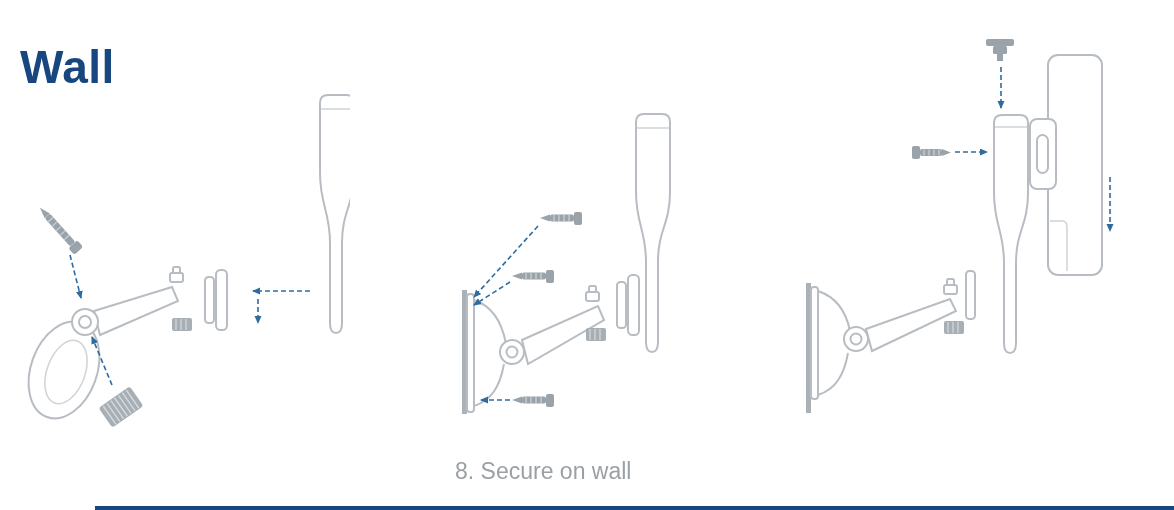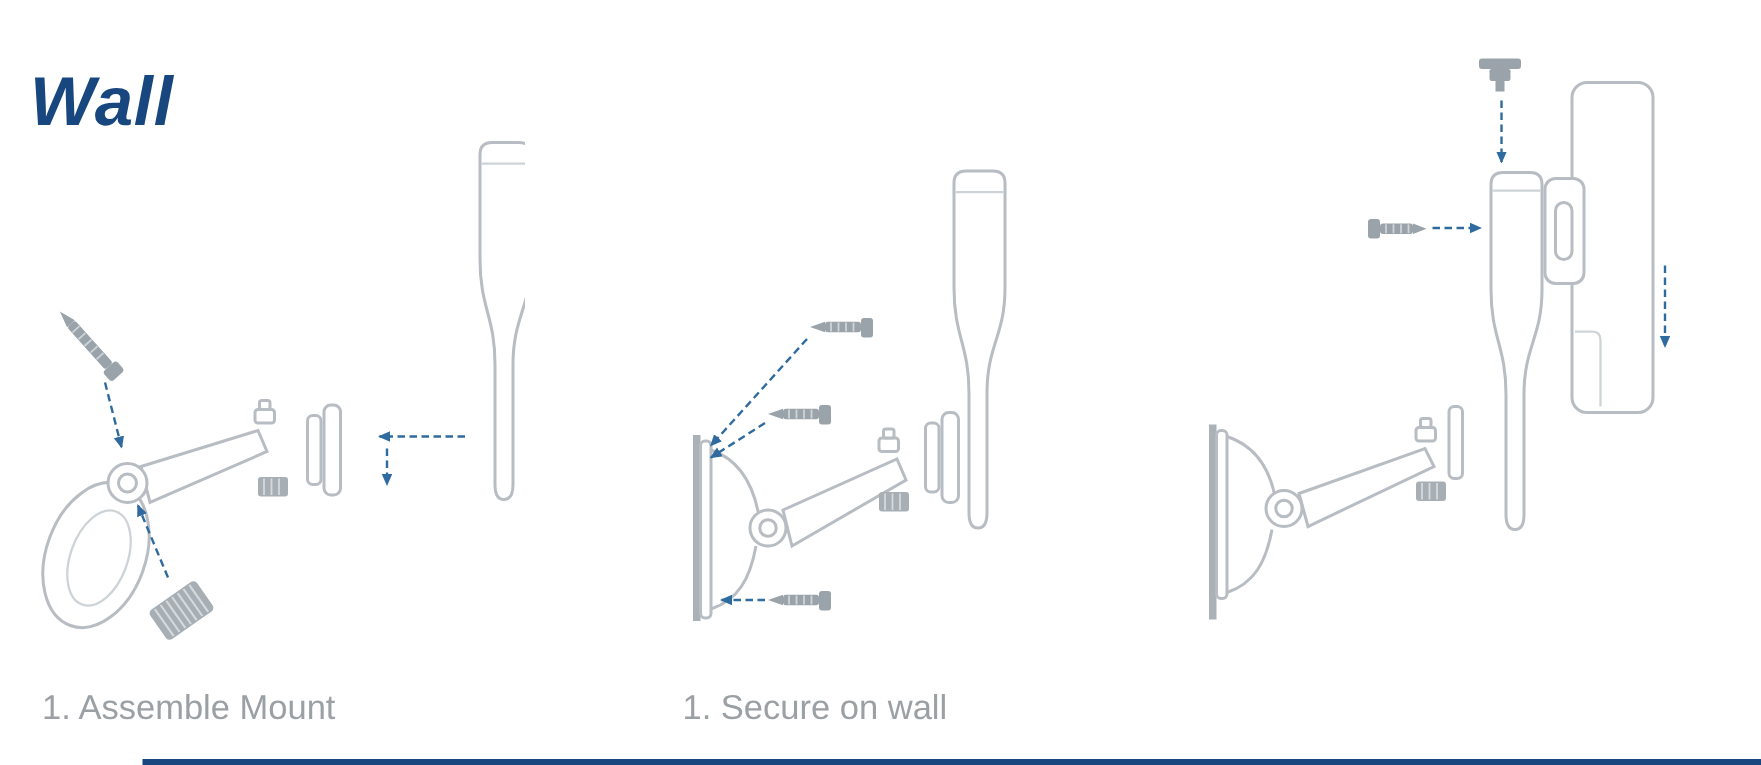--- a/index.html
+++ b/index.html
@@ -13,21 +13,20 @@
     overflow: hidden;
   }
   .title {
     position: absolute;
     left: 20px;
     top: 40px;
     font-size: 46px;
     font-weight: 700;
     color: #17477e;
     letter-spacing: 0.5px;
-    font-style: italic;
   }
   .caption {
     position: absolute;
     font-size: 23px;
     color: #9aa0a4;
     white-space: nowrap;
   }
   .cap1 { left: 28px;  top: 458px; }
   .cap2 { left: 455px; top: 458px; }
   .cap3 { left: 812px; top: 461px; }
@@ -253,17 +252,16 @@
           <line x1="144" y1="134.5" x2="144" y2="140.5"></line>
           <line x1="149" y1="134.5" x2="149" y2="140.5"></line>
         </g>
       </g>
       <line x1="165" y1="137" x2="197" y2="137" stroke="#2f6b9e" stroke-width="1.6" stroke-dasharray="5 3" marker-end="url(#ah3)"></line>
 
       <line x1="320" y1="162" x2="320" y2="216" stroke="#2f6b9e" stroke-width="1.6" stroke-dasharray="5 3" marker-end="url(#ah3)"></line>
     </svg>
   </figure>
 
-  <div class="caption cap1">1. Assemble Mount</div>
-  <div class="caption cap2">1. Secure on wall</div>
+  <div class="caption cap2">8. Secure on wall</div>
 
   <div class="footer-rule"></div>
 </div>
 
 </body></html>

